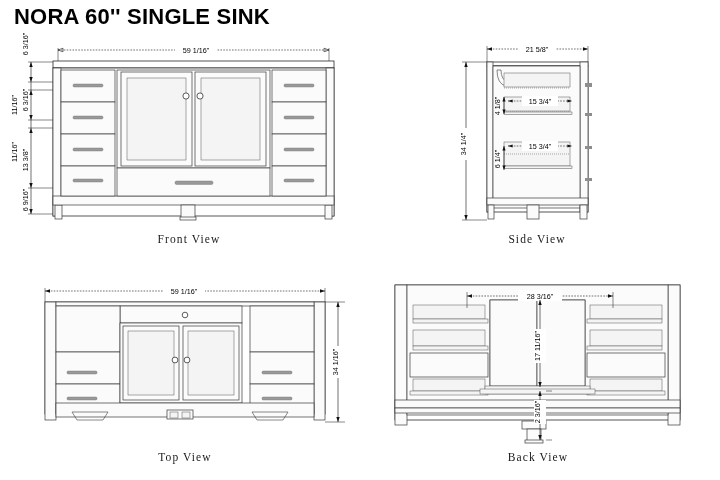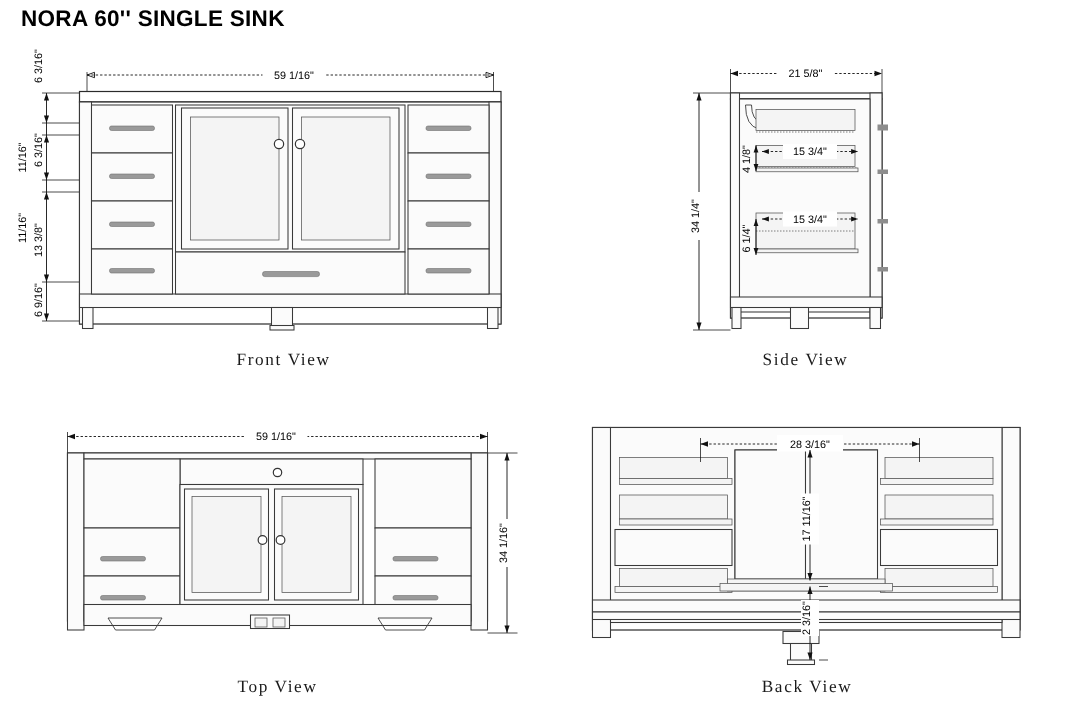--- a/index.html
+++ b/index.html
@@ -5,21 +5,21 @@
   html,body{margin:0;padding:0;background:#ffffff;}
   body{
     width:720px;height:480px;overflow:hidden;
     font-family:"Liberation Sans",sans-serif;
     color:#000;
   }
   #sheet{position:relative;width:720px;height:480px;background:#fff;}
   #title{
     position:absolute;left:14px;top:4px;
     font-family:"Liberation Sans",sans-serif;
-    font-weight:bold;font-size:15px;letter-spacing:.2px;
+    font-weight:bold;font-size:22px;letter-spacing:.2px;
     color:#000;white-space:nowrap;
   }
   svg{position:absolute;left:0;top:0;}
   .ln2{stroke:#3a3a3a;stroke-width:.6;fill:none;}
   .lnt{stroke:#555;stroke-width:.5;fill:none;}
   .panel{fill:#ffffff;stroke:#2b2b2b;stroke-width:.8;}
   .panel2{fill:#fbfbfb;stroke:#3a3a3a;stroke-width:.7;}
   .panel3{fill:#f4f4f4;stroke:#555;stroke-width:.5;}
   .dim{stroke:#111;stroke-width:.6;fill:none;}
   .ext{stroke:#111;stroke-width:.5;fill:none;}

